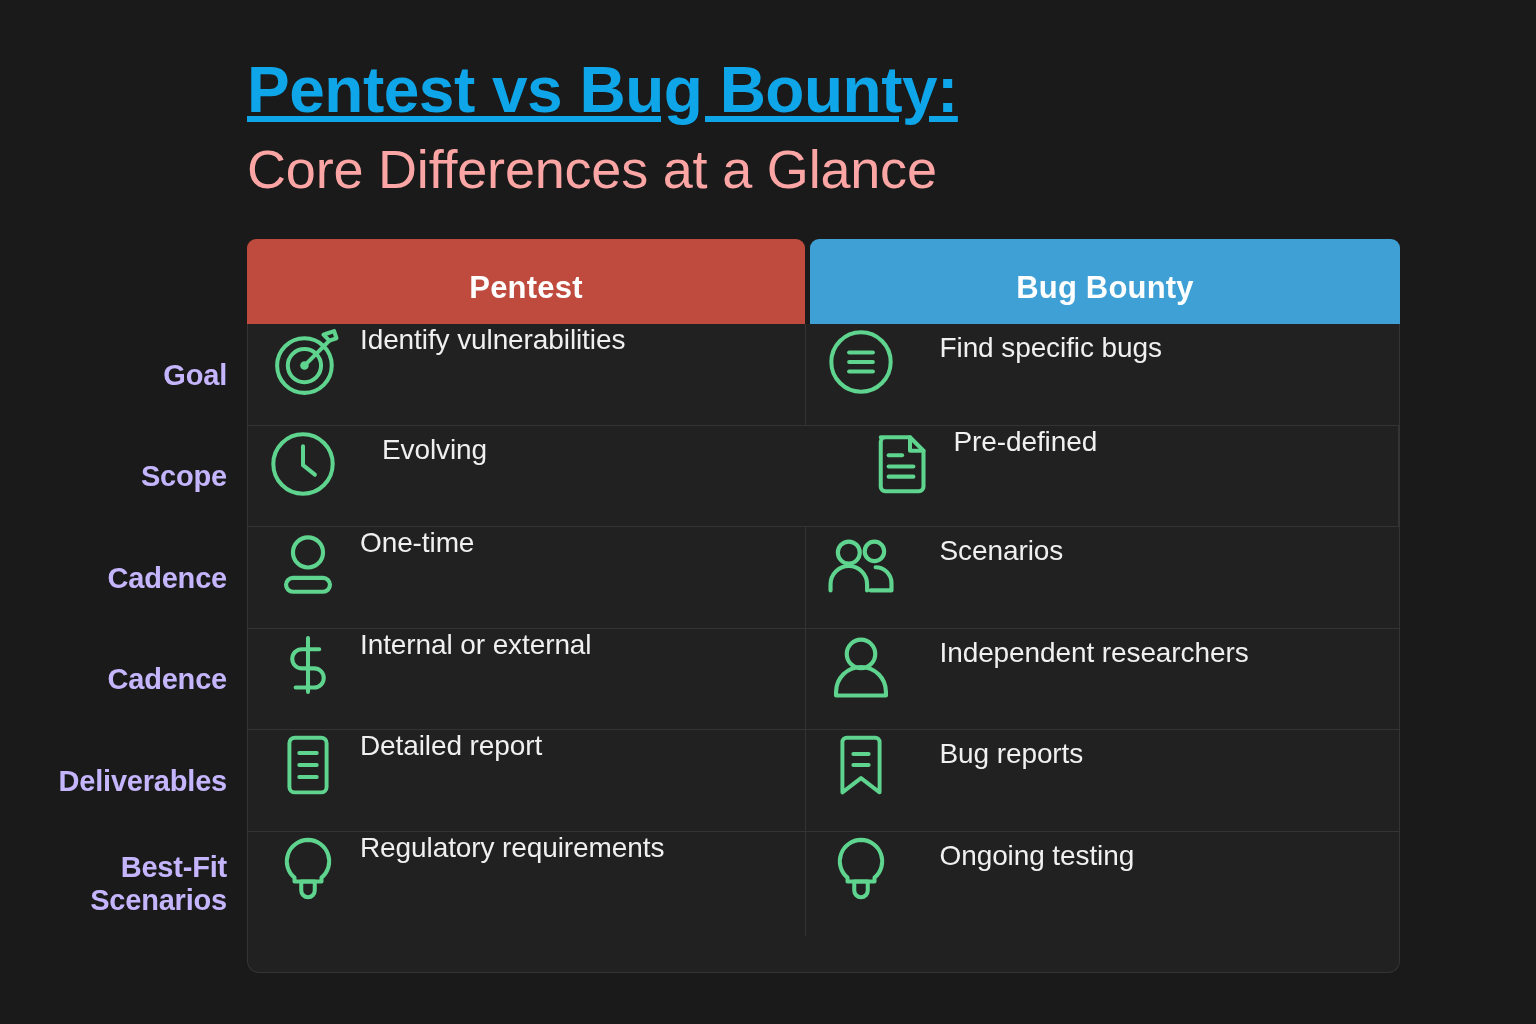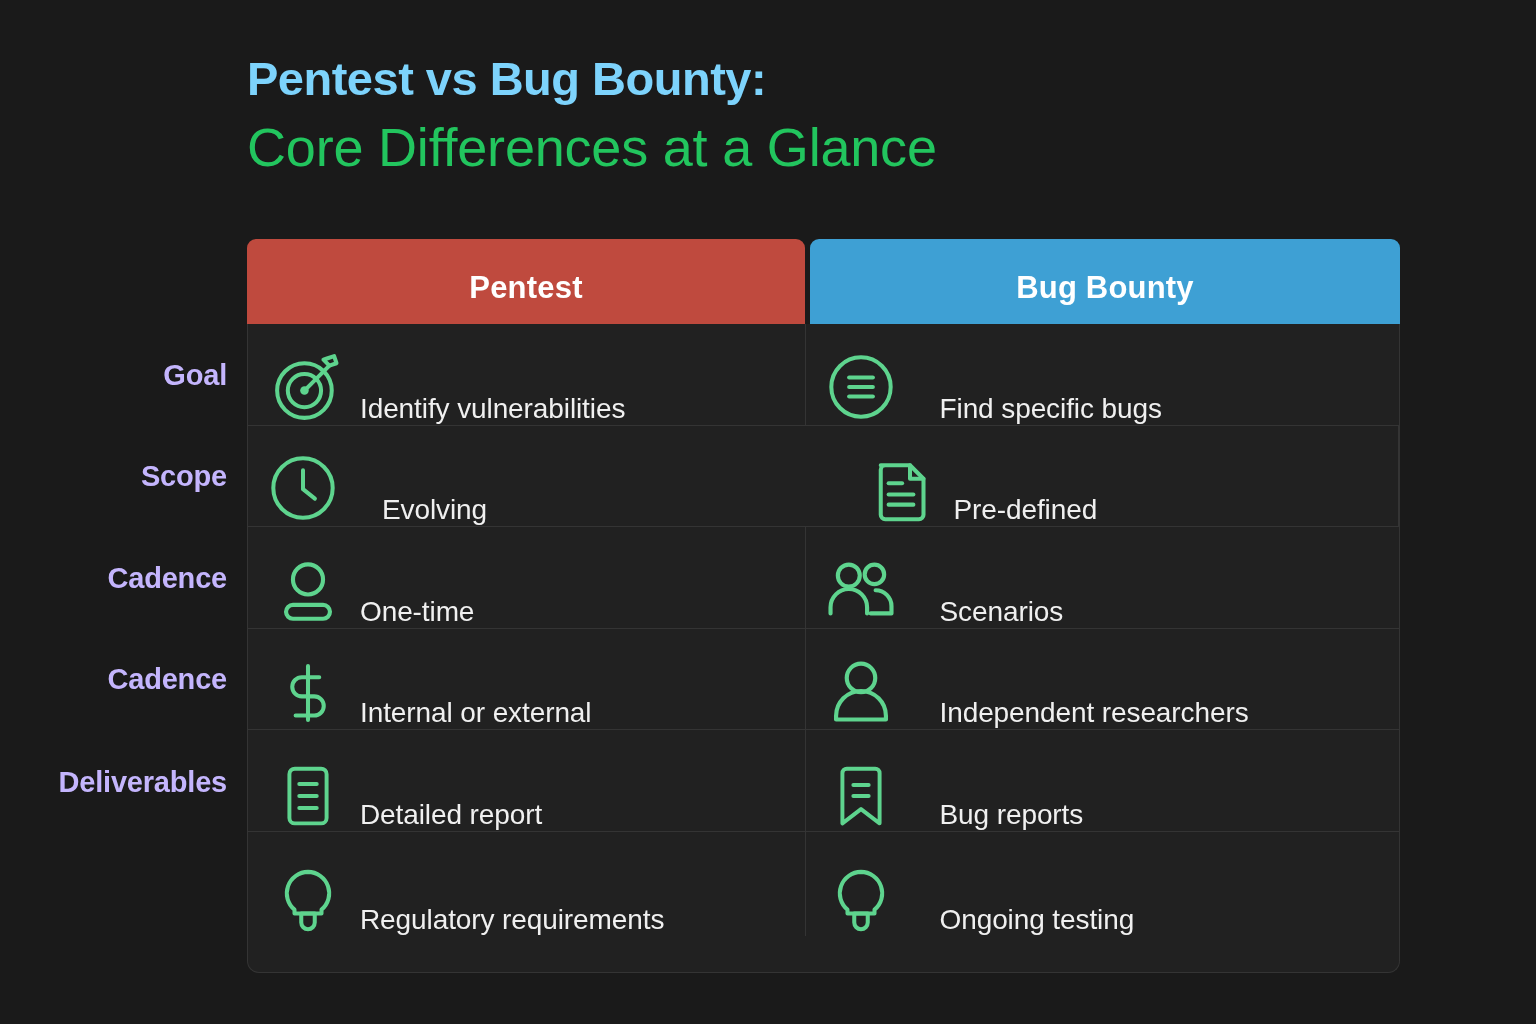--- a/index.html
+++ b/index.html
@@ -19,31 +19,32 @@
   }
 
   
   .title-block {
     position: absolute;
     left: 247px;
     top: 48px;
     width: 1160px;
   }
   .title-line1 {
-    font-size: 47px;
+    font-size: 64px;
     font-weight: 700;
-    color: #7dd3fc;
+    color: #0ea5e9;
     letter-spacing: -0.5px;
     line-height: 1.32;
     white-space: nowrap;
+    text-decoration: underline;
   }
   .title-line2 {
     font-size: 54px;
     font-weight: 400;
-    color: #22c55e;
+    color: #fca5a5;
     letter-spacing: -0.2px;
     line-height: 1.38;
     white-space: nowrap;
   }
 
   
   .table {
     position: absolute;
     left: 247px;
     top: 239px;
@@ -93,21 +94,21 @@
   }
   .row {
     display: flex;
     height: 101.5px;
     border-bottom: 1px solid #343434;
   }
   .row:last-child { border-bottom: none; height: 104px; }
 
   .cell {
     display: flex;
-    align-items: flex-end;
+    align-items: flex-start;
     height: 100%;
     position: relative;
   }
   .cell-pentest {
     width: 558px;
     border-right: 1px solid #343434;
   }
   .cell-bounty {
     width: 594px;
   }
@@ -120,21 +121,21 @@
   }
   .cell-text {
     font-size: 28px;
     color: #f0f0f0;
     font-weight: 400;
     letter-spacing: -0.1px;
     white-space: nowrap;
   }
   .cell-pentest .cell-text { margin-left: -8px; }
   .cell-bounty .icon-wrap { width: 110px; min-width: 110px; }
-  .cell-bounty .cell-text { margin-left: 24px; }
+  .cell-bounty .cell-text { margin-left: 24px; margin-top: 8px; }
 
   
   .labels {
     position: absolute;
     left: 0;
     top: 324px;
     width: 227px;
     height: 649px;
   }
   .label-row {
@@ -174,20 +175,26 @@
     </div>
     <div class="label-row">
       <span class="label-text">Cadence</span>
     </div>
     <div class="label-row">
       <span class="label-text">Cadence</span>
     </div>
     <div class="label-row">
       <span class="label-text">Deliverables</span>
     </div>
+    <div class="label-row">
+      <span class="label-text">
+        <span>Best-Fit</span><br>
+        <span>Scenarios</span>
+      </span>
+    </div>
   </div>
 
   <div class="table">
 
     <div class="header-row">
       <div class="head-cell head-pentest">
         <span>Pentest</span>
       </div>
       <div class="head-gap"></div>
       <div class="head-cell head-bounty">

